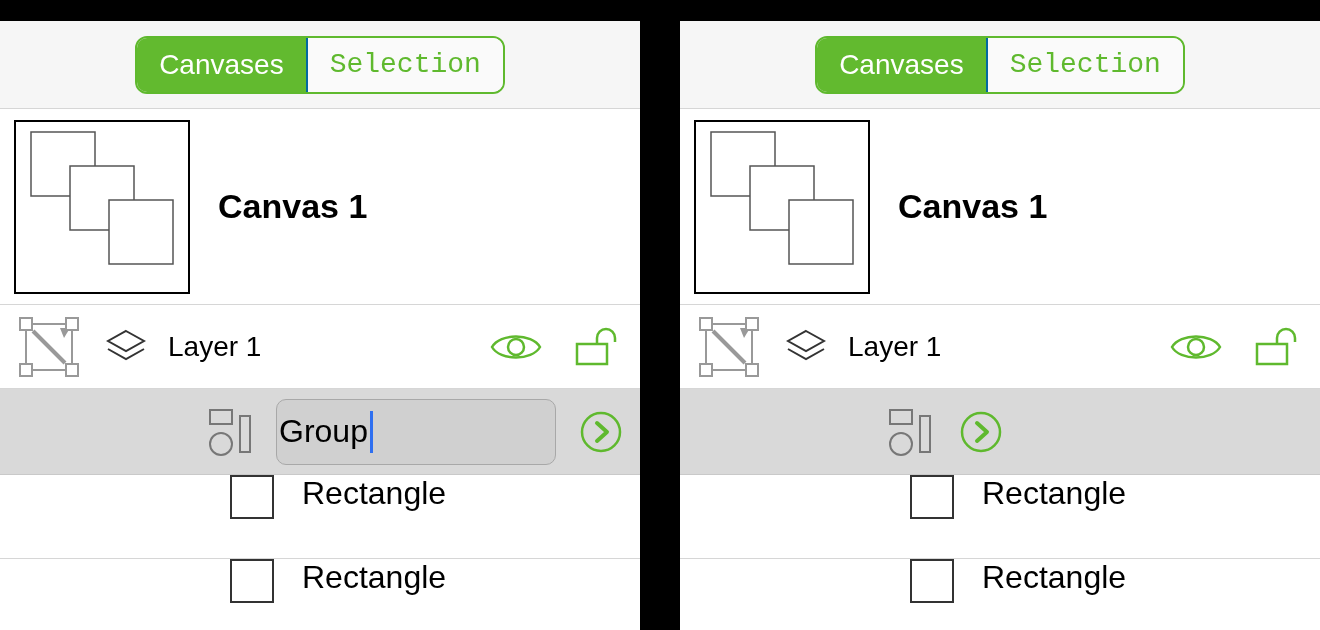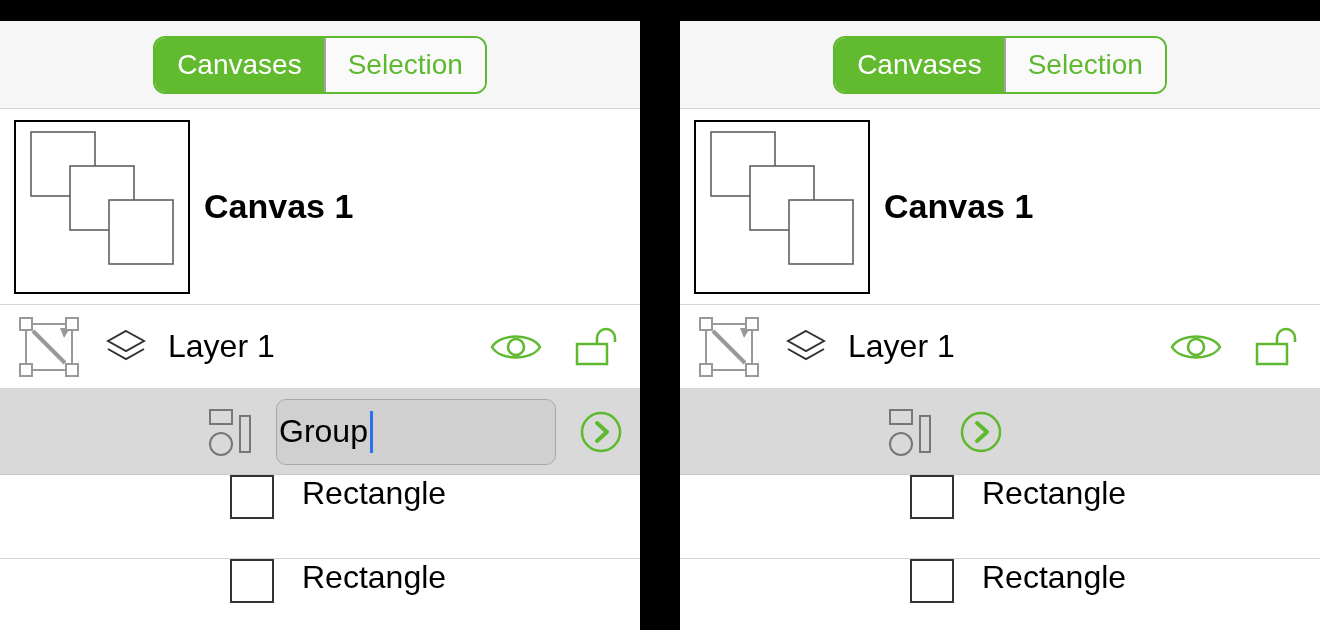--- a/index.html
+++ b/index.html
@@ -37,30 +37,30 @@
     display: flex;
     align-items: center;
     cursor: pointer;
     background: #fafafa;
     color: #5fb92e;
   }
   .seg-btn.active {
     background: #62ba2f;
     color: #fff;
   }
-  .seg-btn + .seg-btn { border-left: 2px solid #a3a3a3; }
+  .seg-btn + .seg-btn { border-left: 2px solid #0369a1; font-family: Liberation Mono, monospace; }
 
   
   .canvas-row {
     display: flex;
     align-items: center;
     height: 196px;
     border-bottom: 1px solid #d6d6d6;
     padding: 10px 14px;
-    gap: 14px;
+    gap: 28px;
   }
   .canvas-thumb {
     width: 176px;
     height: 174px;
     flex-shrink: 0;
   }
   .canvas-title {
     font-size: 34px;
     font-weight: 700;
     color: #000;
@@ -70,21 +70,21 @@
   .layer-row {
     display: flex;
     align-items: center;
     height: 84px;
     border-bottom: 1px solid #d6d6d6;
     padding: 0 14px;
     gap: 20px;
   }
   .layer-icon-box { width: 70px; height: 60px; flex-shrink: 0; display:flex; align-items:center; justify-content:center; }
   .stack-icon-box { width: 44px; display:flex; justify-content:center; }
-  .layer-label { font-size: 32px; color: #000; flex: 1; }
+  .layer-label { font-size: 28px; color: #000; flex: 1; }
   .eye-box, .lock-box { width: 60px; display: flex; justify-content: center; }
 
   
   .group-row {
     display: flex;
     align-items: center;
     height: 86px;
     background: #d9d9d9;
     border-bottom: 1px solid #c9c9c9;
     padding: 0 14px;

